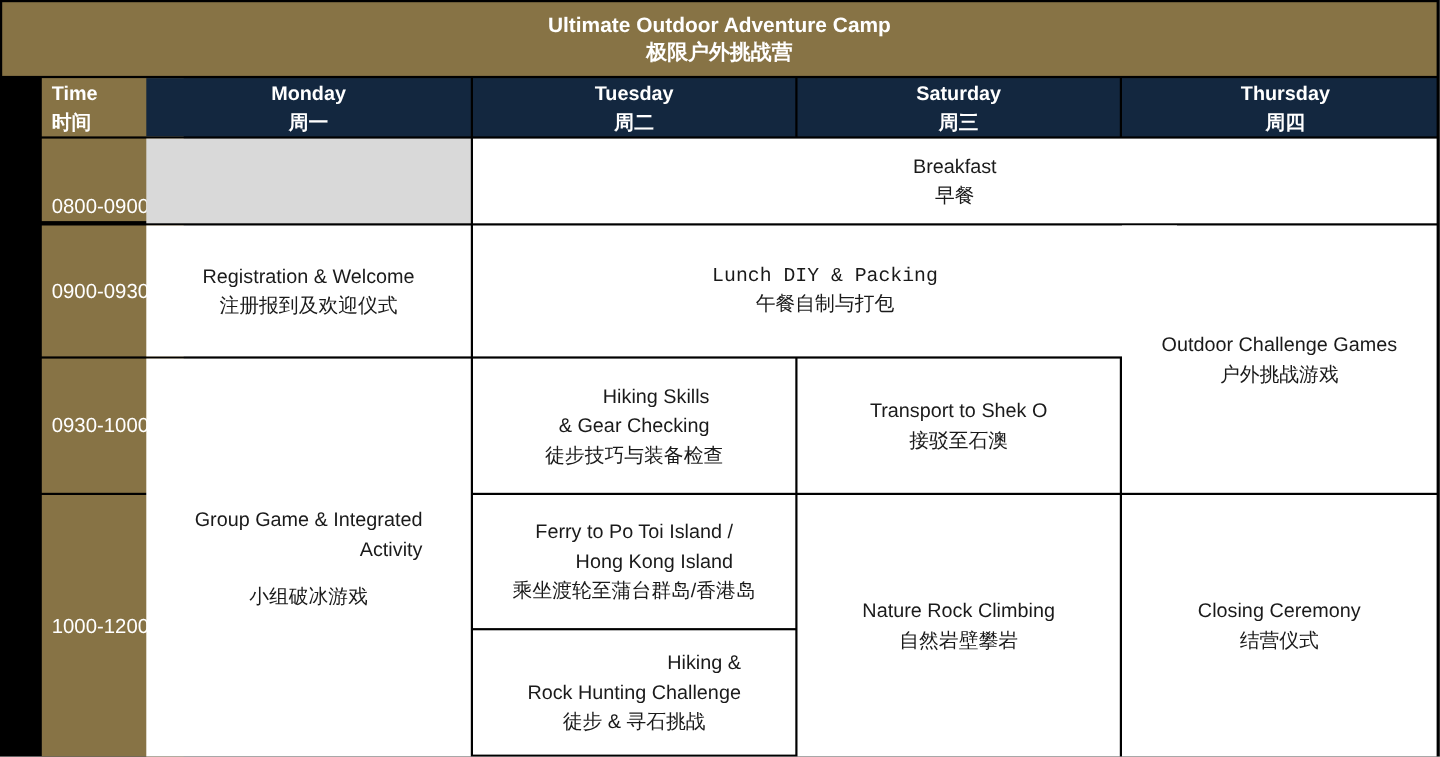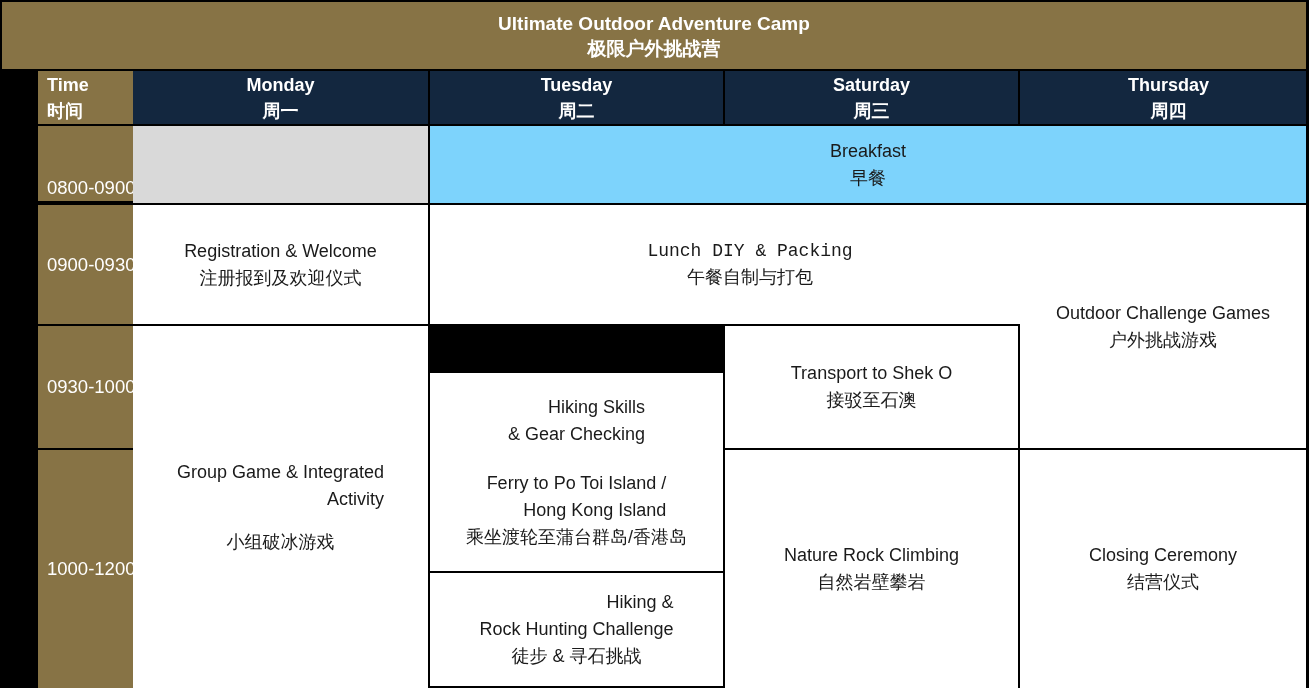--- a/index.html
+++ b/index.html
@@ -13,21 +13,21 @@
   .cell{
     position:absolute;
     box-sizing:border-box;
     display:flex;flex-direction:column;
     justify-content:center;align-items:center;
     text-align:right;
   }
   .gold{background:#877345;color:#fff;}
   .navy{background:#13273F;color:#fff;font-weight:bold;}
   .gray{background:#D9D9D9;}
-  .blue{background:#7dd3fc;color:#1A1A1A;}
+  .blue{background:#ffffff;color:#1A1A1A;}
   .white{background:#FFFFFF;color:#1A1A1A;}
   .left{align-items:flex-start;padding-left:9px;text-align:left;margin-left:36px;}
   .title-line{font-size:19px;font-weight:bold;line-height:25px;white-space:pre-line;}
   .hdr-line{font-size:18px;font-weight:bold;line-height:26px;white-space:pre-line;}
   .time-line{font-size:18.5px;font-weight:normal;line-height:26px;}
   .en,.zh{font-size:18px;line-height:27px;white-space:pre-line;}
 </style>
 </head>
 <body>
 
@@ -89,21 +89,21 @@
   <div class="cell white" style="left:1020px;top:205px;width:286px;height:243px;">
     <div class="en">Outdoor Challenge Games</div>
     <div class="zh">户外挑战游戏</div>
   </div>
 
   <div class="cell white" style="left:133px;top:326px;width:295px;height:362px;gap:16px;">
     <div class="en">Group Game &amp; Integrated
 Activity</div>
     <div class="zh">小组破冰游戏</div>
   </div>
-  <div class="cell white" style="left:430px;top:326px;width:293px;height:122px;margin-top:47px;">
+  <div class="cell white" style="left:430px;top:326px;width:293px;height:122px;">
     <div class="en">Hiking Skills
 &amp; Gear Checking</div>
     <div class="zh">徒步技巧与装备检查</div>
   </div>
   <div class="cell white" style="left:725px;top:326px;width:293px;height:122px;">
     <div class="en">Transport to Shek O</div>
     <div class="zh">接驳至石澳</div>
   </div>
 
   <div class="cell white" style="left:430px;top:450px;width:293px;height:121px;">

